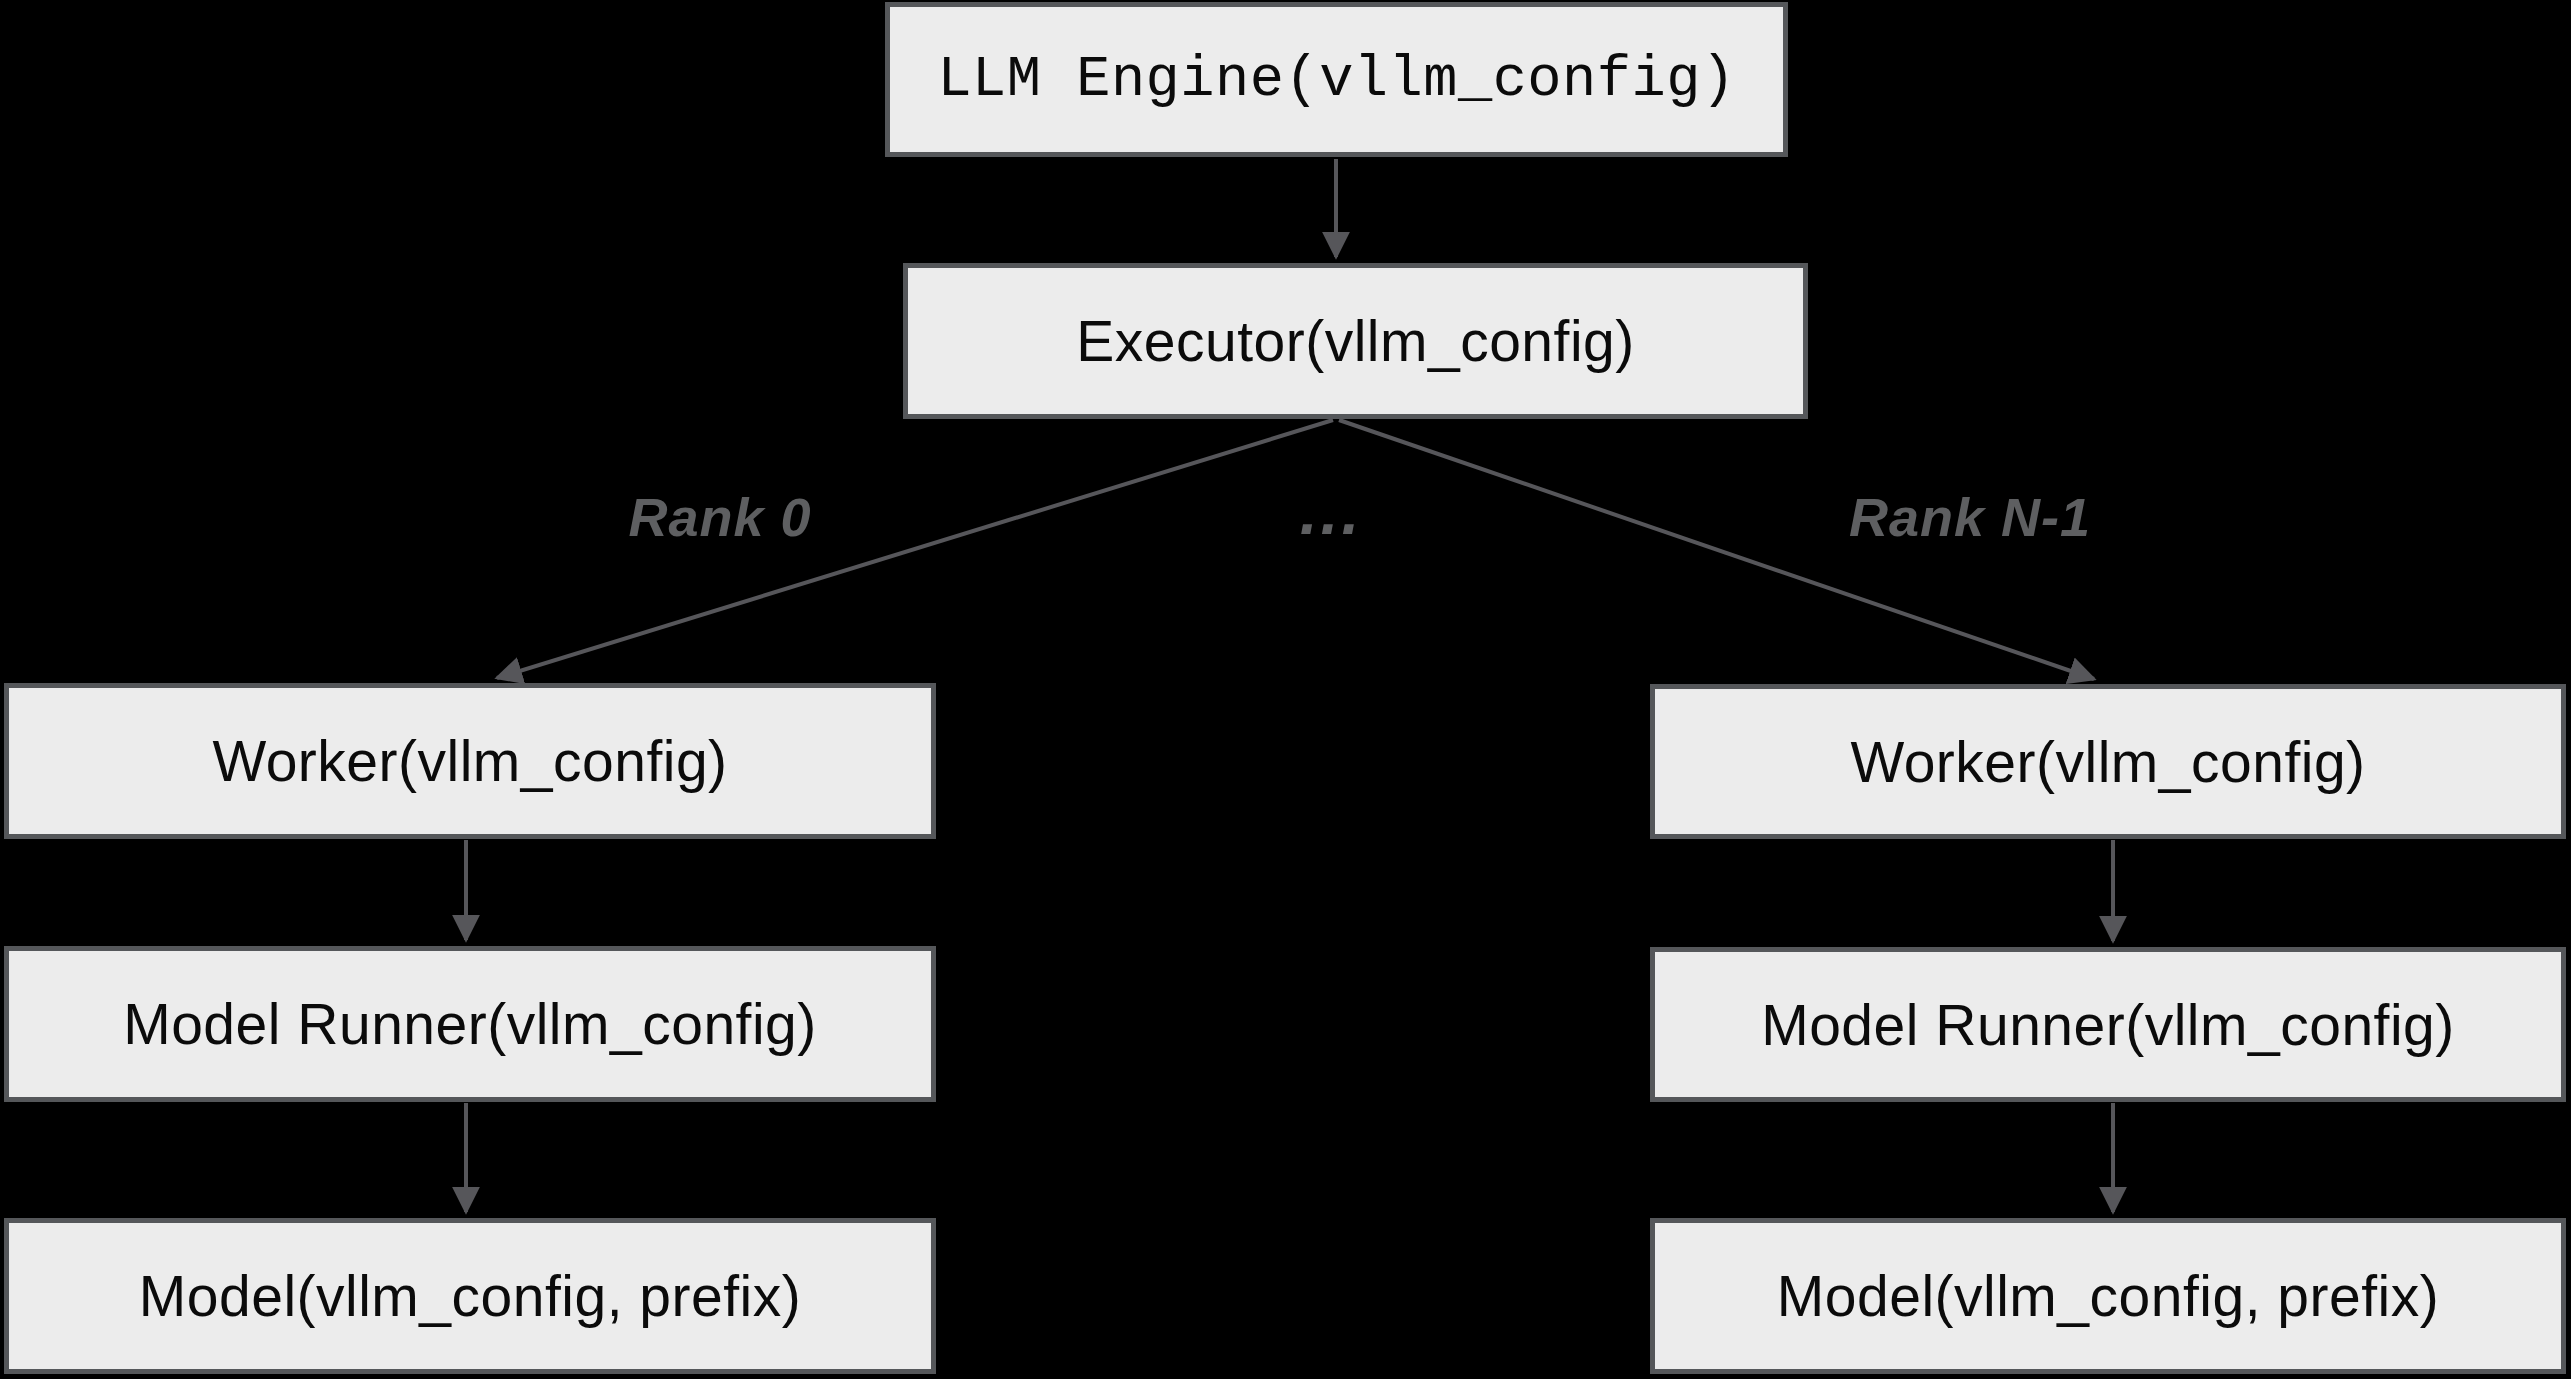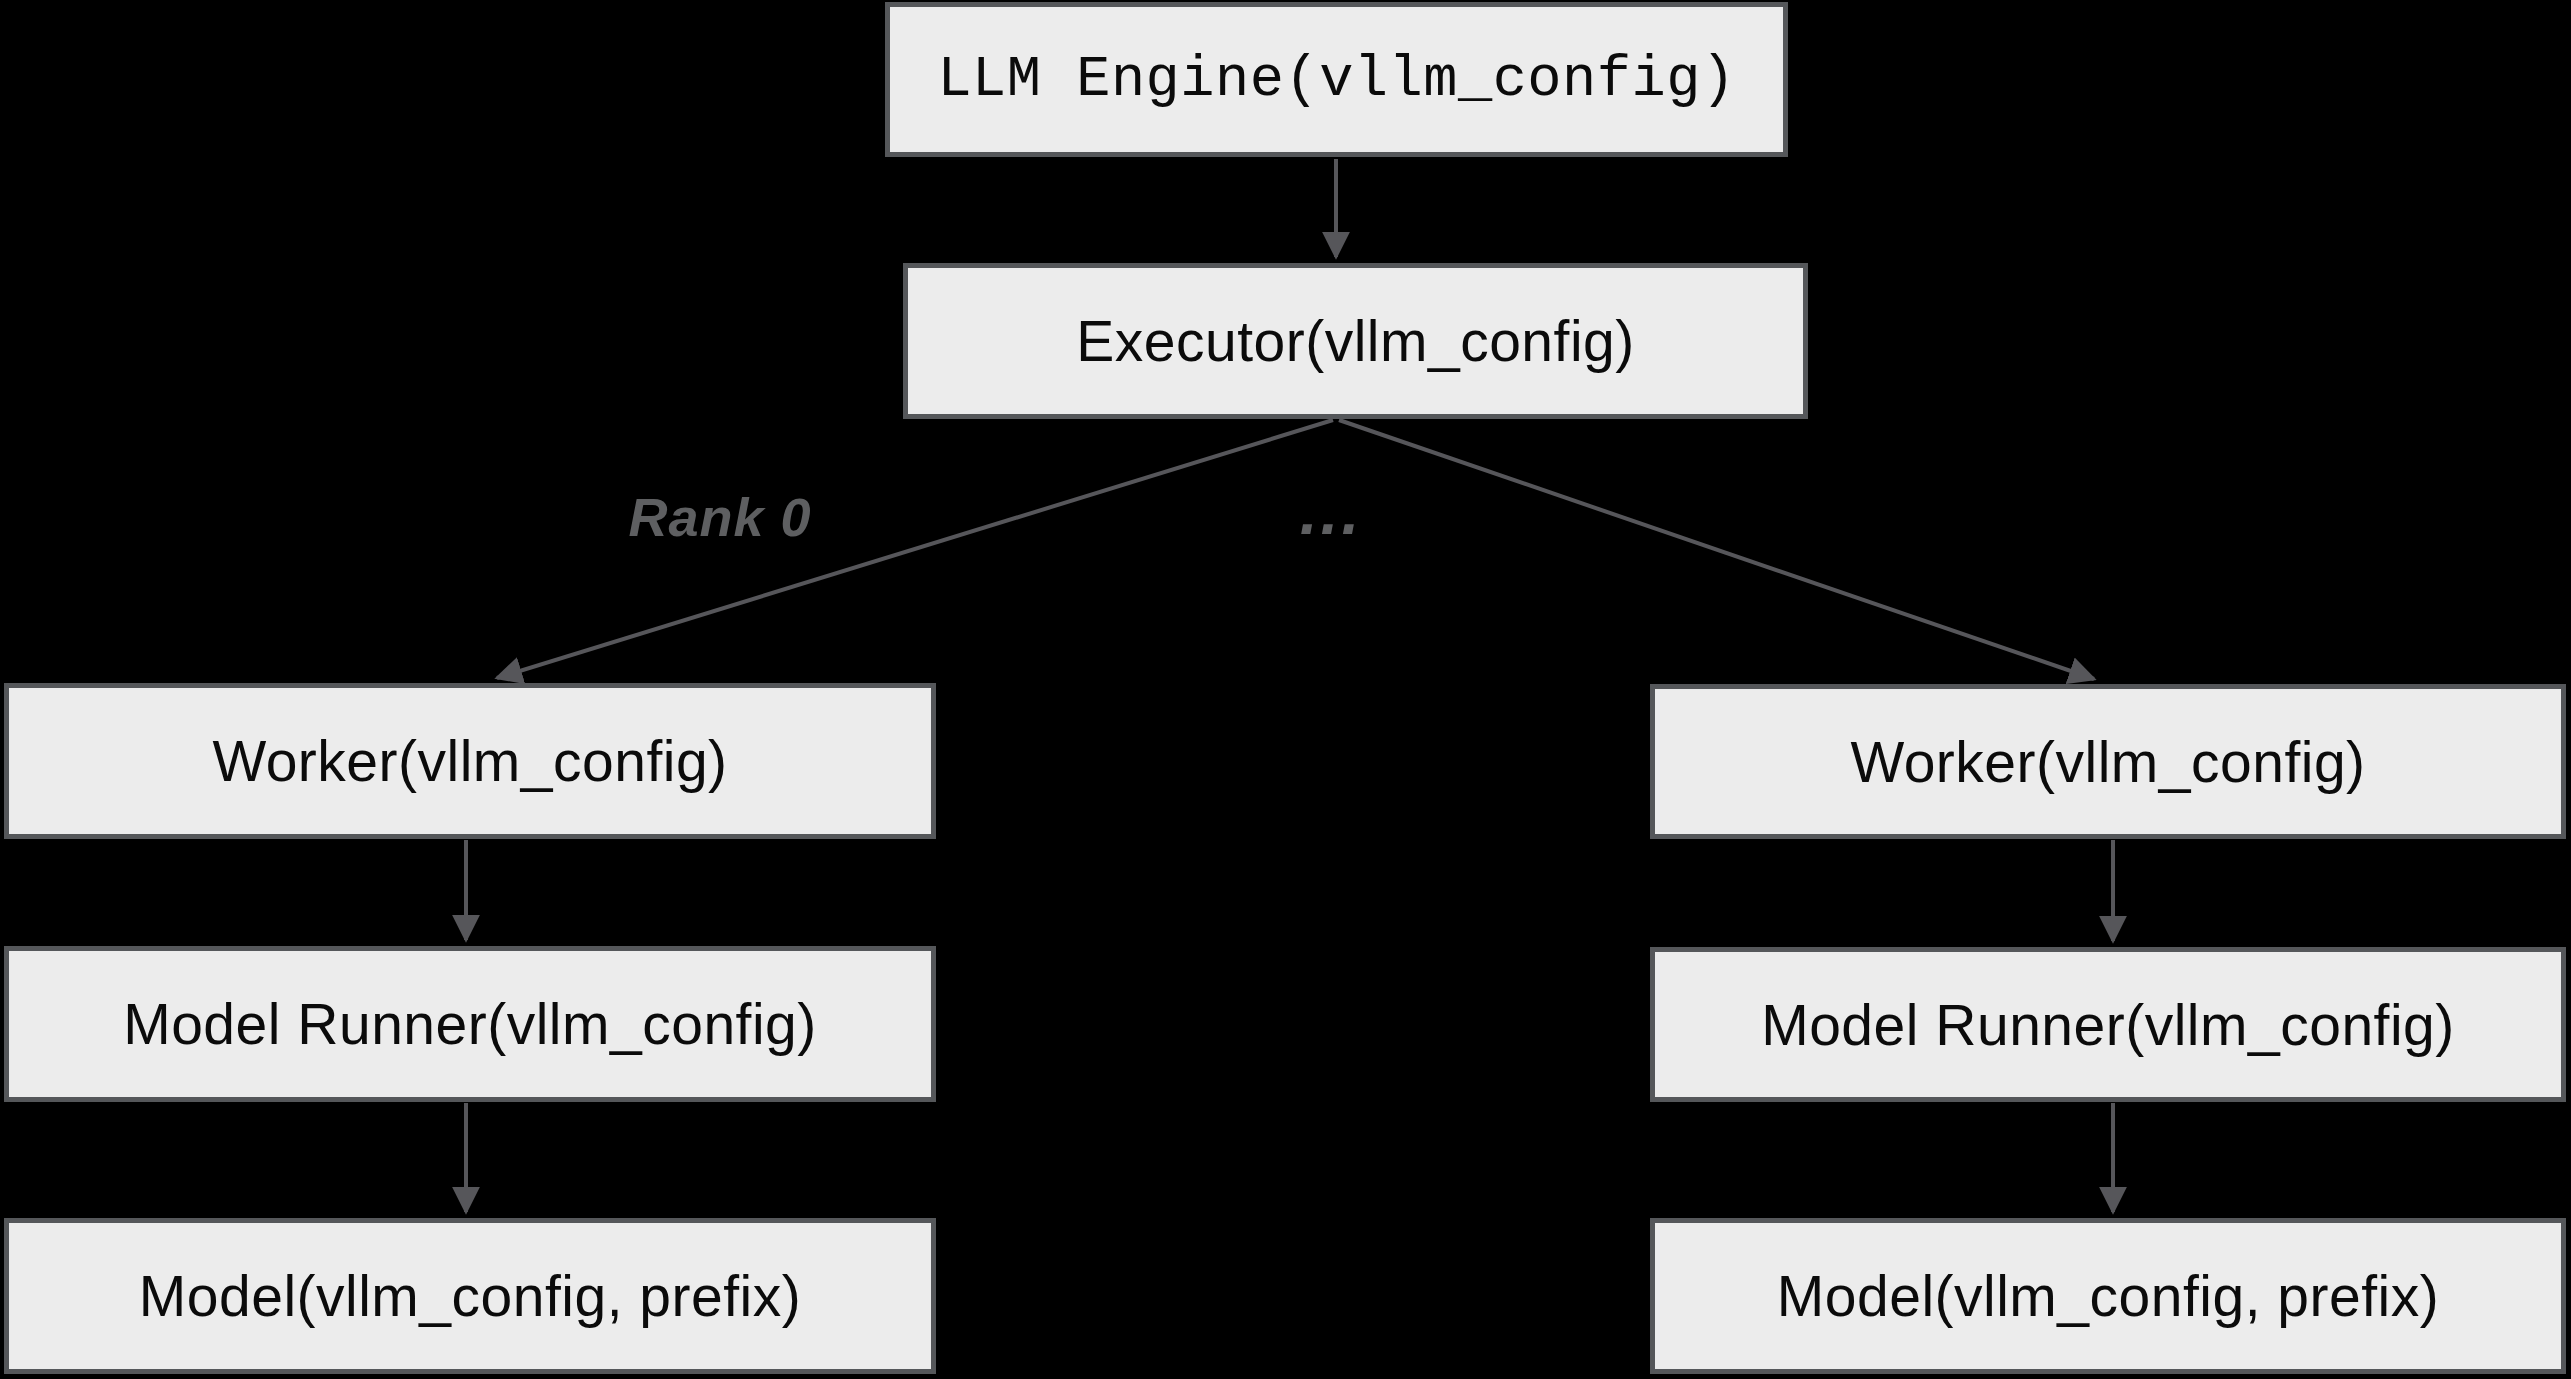--- a/index.html
+++ b/index.html
@@ -114,16 +114,17 @@
   <div class="node node-model-runner-right">
     <span>Model Runner(vllm_config)</span>
   </div>
 
   <div class="node node-model-right">
     <span>Model(vllm_config, prefix)</span>
   </div>
 
   <div class="edge-label edge-label-rank-0">Rank 0</div>
 
+  <div class="edge-label edge-label-rank-n-1">Rank N-1</div>
 
   <div class="edge-label edge-label-ellipsis">...</div>
 
 </div>
 
 </body></html>

